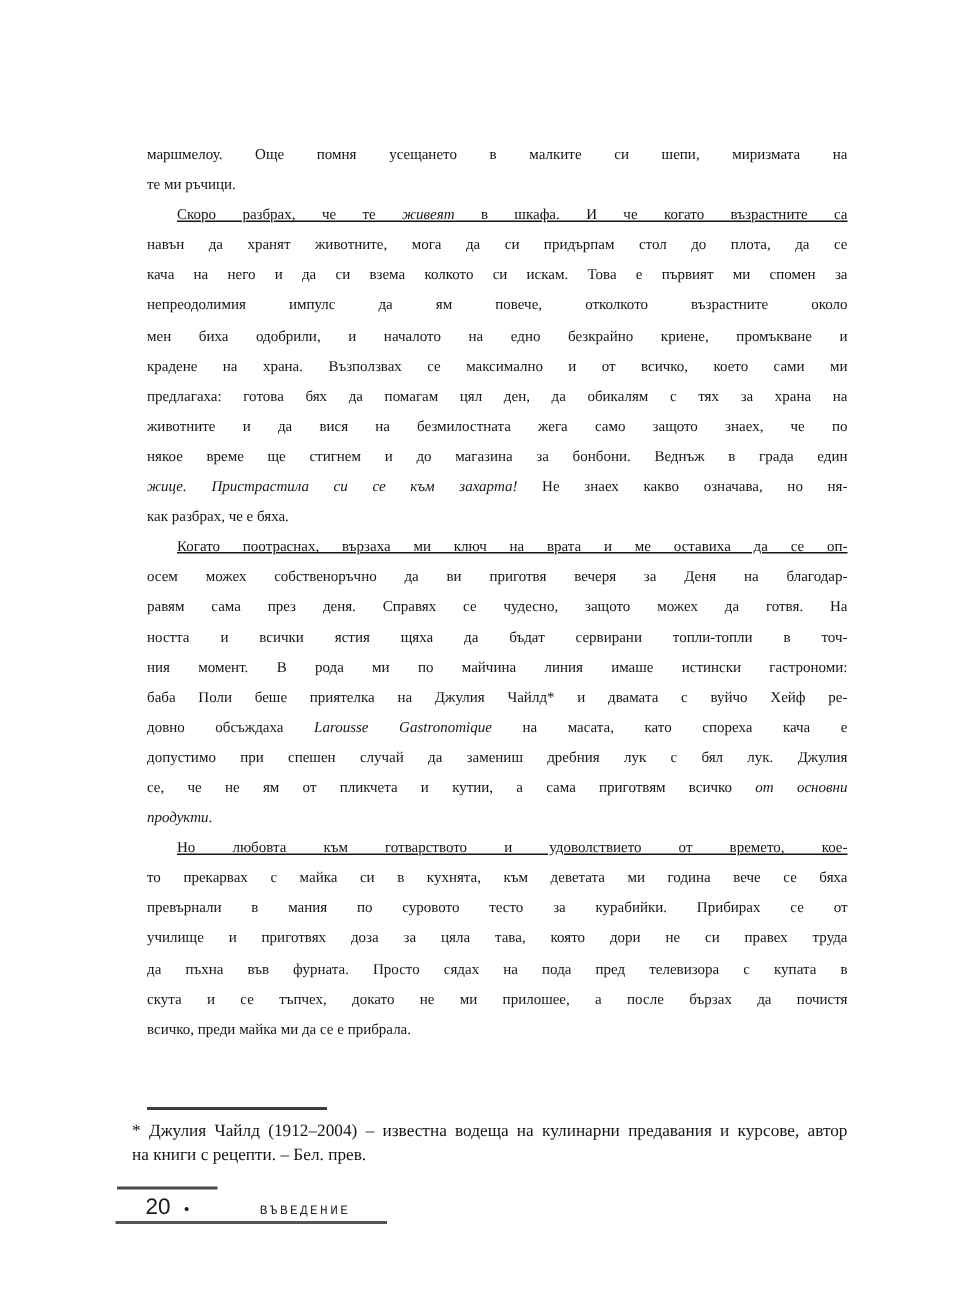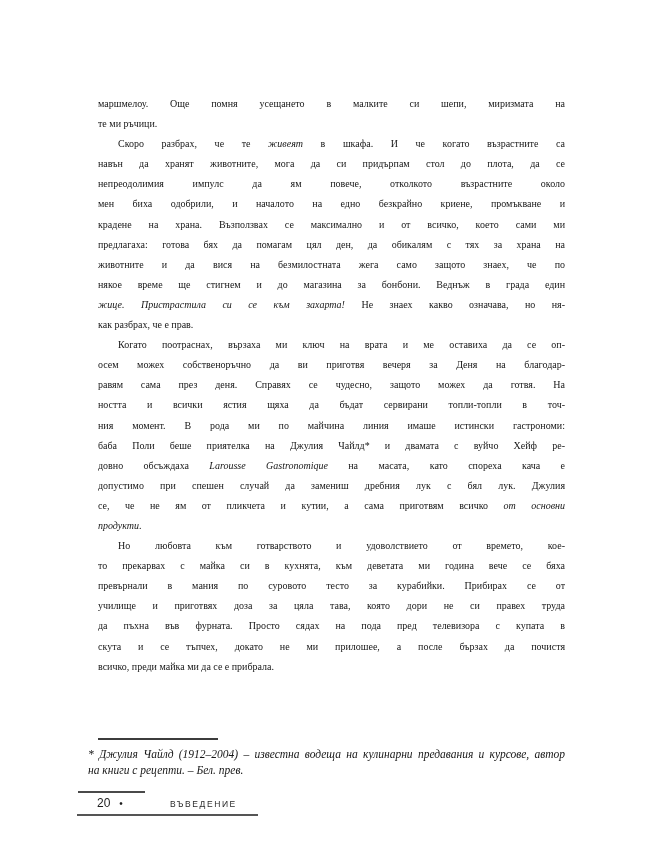--- a/index.html
+++ b/index.html
@@ -27,38 +27,38 @@
     line-height: 20.1px;
     text-align: justify;
     text-align-last: justify;
   }
   .line.last {
     text-align: center;
     text-align-last: left;
   }
   .line.indent {
     text-indent: 20px;
+    text-decoration: underline;
   }
   .it {
     font-style: italic;
   }
   .footnote-sep {
     position: absolute;
     left: 98px;
     top: 738px;
     width: 120px;
     height: 2px;
     background: #3c3c3c;
   }
   .footnote {
     position: absolute;
     left: 88px;
     top: 746px;
     width: 477px;
-    font-style: italic;
   }
   .fn-line {
     font-size: 11.5px;
     line-height: 16px;
     text-align: justify;
     text-align-last: justify;
   }
   .fn-line.last {
     text-align: right;
     text-align-last: left;
@@ -74,32 +74,32 @@
   .footer-row {
     position: absolute;
     left: 78px;
     top: 796px;
     width: 300px;
     display: flex;
     align-items: baseline;
   }
   .page-number {
     font-family: "Liberation Sans", sans-serif;
-    font-size: 12px;
+    font-size: 15px;
     color: #1d1d1d;
     padding-left: 19px;
   }
   .footer-bullet {
     font-family: "Liberation Sans", sans-serif;
     font-size: 10px;
     color: #1d1d1d;
     margin: 0 8px 0 9px;
   }
   .section-title {
-    font-family: Liberation Sans, sans-serif;
+    font-family: Liberation Mono, monospace;
     font-size: 8.5px;
     letter-spacing: 1.6px;
     color: #2a2a2a;
     padding-left: 39px;
   }
   .footer-rule-bottom {
     position: absolute;
     left: 77px;
     top: 814px;
     width: 181px;
@@ -110,28 +110,29 @@
 </head>
 <body>
 
 <div class="page">
 
   <main class="body-text">
       <div class="line"><span>маршмелоу. Още помня усещането в малките си шепи, миризмата на</span></div>
       <div class="line last"><span>те ми ръчици.</span></div>
       <div class="line indent"><span>Скоро разбрах, че те </span><span class="it">живеят</span><span> в шкафа. И че когато възрастните са</span></div>
       <div class="line"><span>навън да хранят животните, мога да си придърпам стол до плота, да се</span></div>
+      <div class="line"><span>кача на него и да си взема колкото си искам. Това е първият ми спомен за</span></div>
       <div class="line"><span>непреодолимия импулс да ям повече, отколкото възрастните около</span></div>
       <div class="line"><span>мен биха одобрили, и началото на едно безкрайно криене, промъкване и</span></div>
       <div class="line"><span>крадене на храна. Възползвах се максимално и от всичко, което сами ми</span></div>
       <div class="line"><span>предлагаха: готова бях да помагам цял ден, да обикалям с тях за храна на</span></div>
       <div class="line"><span>животните и да вися на безмилостната жега само защото знаех, че по</span></div>
       <div class="line"><span>някое време ще стигнем и до магазина за бонбони. Веднъж в града един</span></div>
       <div class="line"><span class="it">жице. Пристрастила си се към захарта!</span><span> Не знаех какво означава, но ня-</span></div>
-      <div class="line last"><span>как разбрах, че е прав.</span></div>
+      <div class="line last"><span>как разбрах, че е бяха.</span></div>
       <div class="line indent"><span>Когато поотраснах, вързаха ми ключ на врата и ме оставиха да се оп-</span></div>
       <div class="line"><span>осем можех собственоръчно да ви приготвя вечеря за Деня на благодар-</span></div>
       <div class="line"><span>равям сама през деня. Справях се чудесно, защото можех да готвя. На</span></div>
       <div class="line"><span>ността и всички ястия щяха да бъдат сервирани топли-топли в точ-</span></div>
       <div class="line"><span>ния момент. В рода ми по майчина линия имаше истински гастрономи:</span></div>
       <div class="line"><span>баба Поли беше приятелка на Джулия Чайлд* и двамата с вуйчо Хейф ре-</span></div>
       <div class="line"><span>довно обсъждаха </span><span class="it">Larousse Gastronomique</span><span> на масата, като спореха кача е</span></div>
       <div class="line"><span>допустимо при спешен случай да замениш дребния лук с бял лук. Джулия</span></div>
       <div class="line"><span>се, че не ям от пликчета и кутии, а сама приготвям всичко </span><span class="it">от основни</span></div>
       <div class="line last"><span class="it">продукти</span><span>.</span></div>

